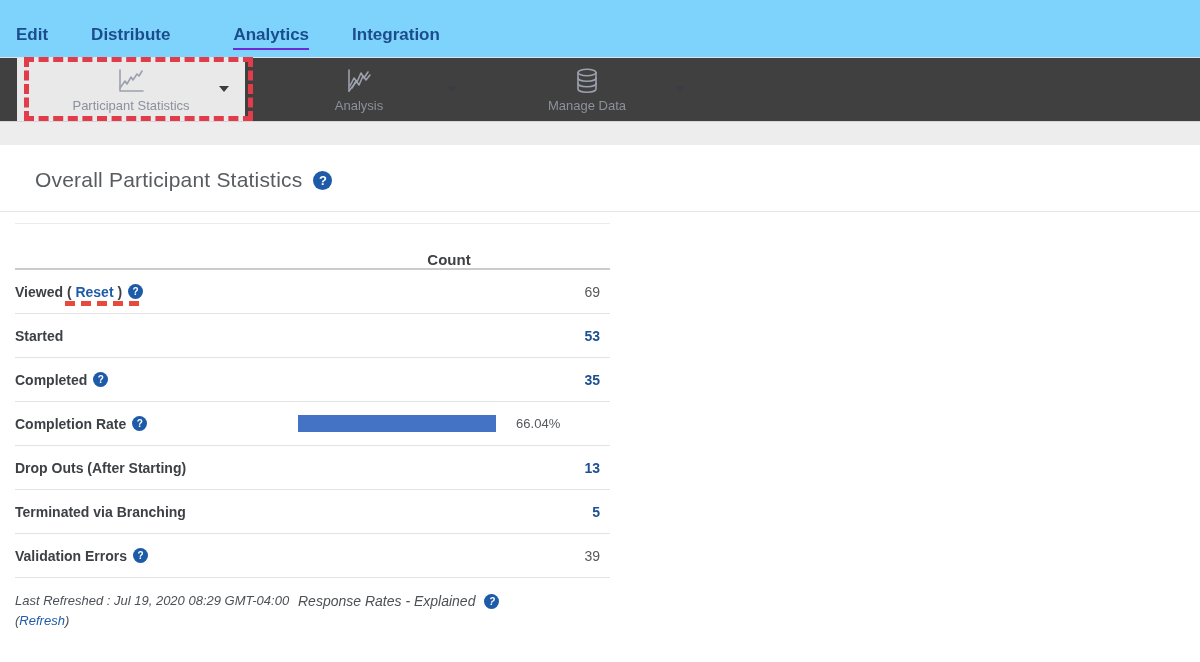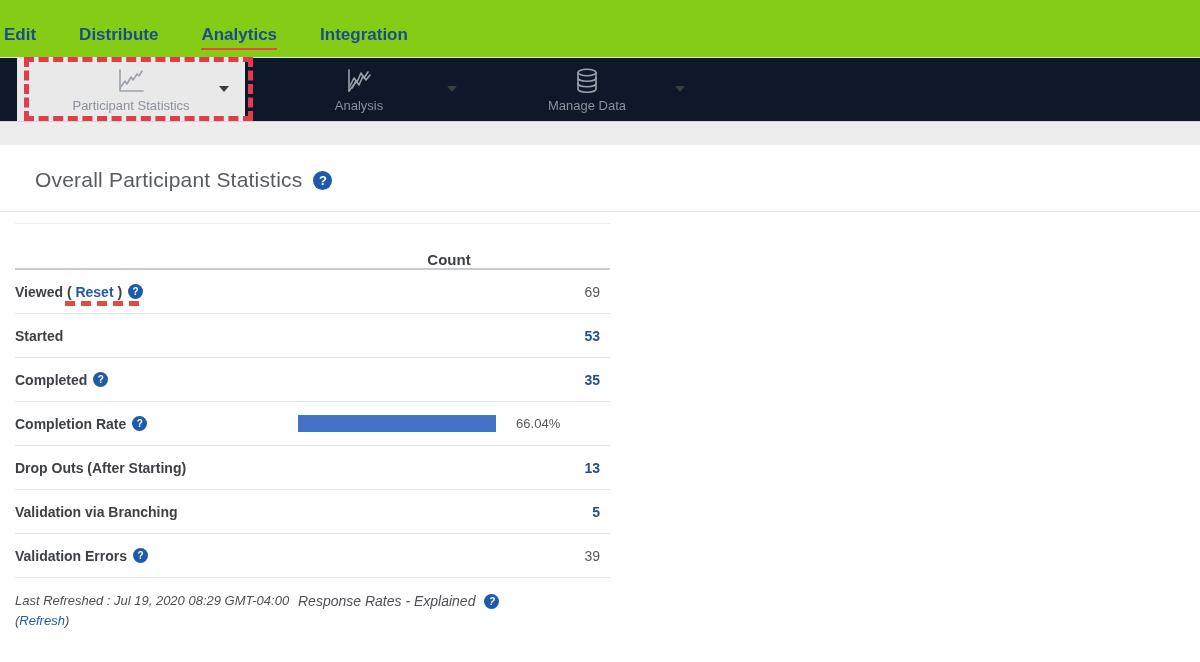--- a/index.html
+++ b/index.html
@@ -3,31 +3,31 @@
 <meta charset="utf-8">
 <style>
   * { margin:0; padding:0; box-sizing:border-box; }
   html,body { background:#ededee; }
   .page {
     width:1200px; height:662px; overflow:hidden; position:relative;
     font-family:"Liberation Sans", sans-serif; background:#ededee;
   }
   
   .topnav {
-    height:57px; background:#84cc16; display:flex; align-items:flex-end;
-    gap:43px; padding:0 0 7px 4px;
+    height:57px; background:#7dd3fc; display:flex; align-items:flex-end;
+    gap:43px; padding:0 0 7px 16px;
   }
   .nav-link {
     font-size:17px; font-weight:700; color:#1b4d8c; cursor:pointer;
     text-decoration:none; padding-bottom:3px; border-bottom:2px solid transparent;
   }
-  .nav-link.active { border-bottom:2px solid #ef4444; }
+  .nav-link.active { border-bottom:2px solid #6d28d9;margin-left:20px; }
   
   .toolbar {
-    height:65px; background:#0f172a; border-top:1px solid #e3e3e5;
+    height:65px; background:#404040; border-top:1px solid #e3e3e5;
     border-bottom:1px solid #d6d6d8; display:flex; padding-left:17px;
     box-shadow:0 2px 3px rgba(0,0,0,0.05);
   }
   .tool-item {
     width:228px; height:63px; position:relative; display:flex; flex-direction:column;
     align-items:center; justify-content:center; gap:2px; cursor:pointer;
   }
   .tool-item.selected { background:#e9e9ea; }
   .tool-label { font-size:13px; color:#8b909a; }
   .tool-icon svg { display:block; }
@@ -211,21 +211,21 @@
 
         <div class="trow">
           <div class="tlabel">
             <span>Drop Outs (After Starting)</span>
           </div>
           <div class="tvalue blue">13</div>
         </div>
 
         <div class="trow">
           <div class="tlabel">
-            <span>Validation via Branching</span>
+            <span>Terminated via Branching</span>
           </div>
           <div class="tvalue blue">5</div>
         </div>
 
         <div class="trow">
           <div class="tlabel">
             <span>Validation Errors</span>
             <span class="help sm"></span>
           </div>
           <div class="tvalue muted">39</div>

